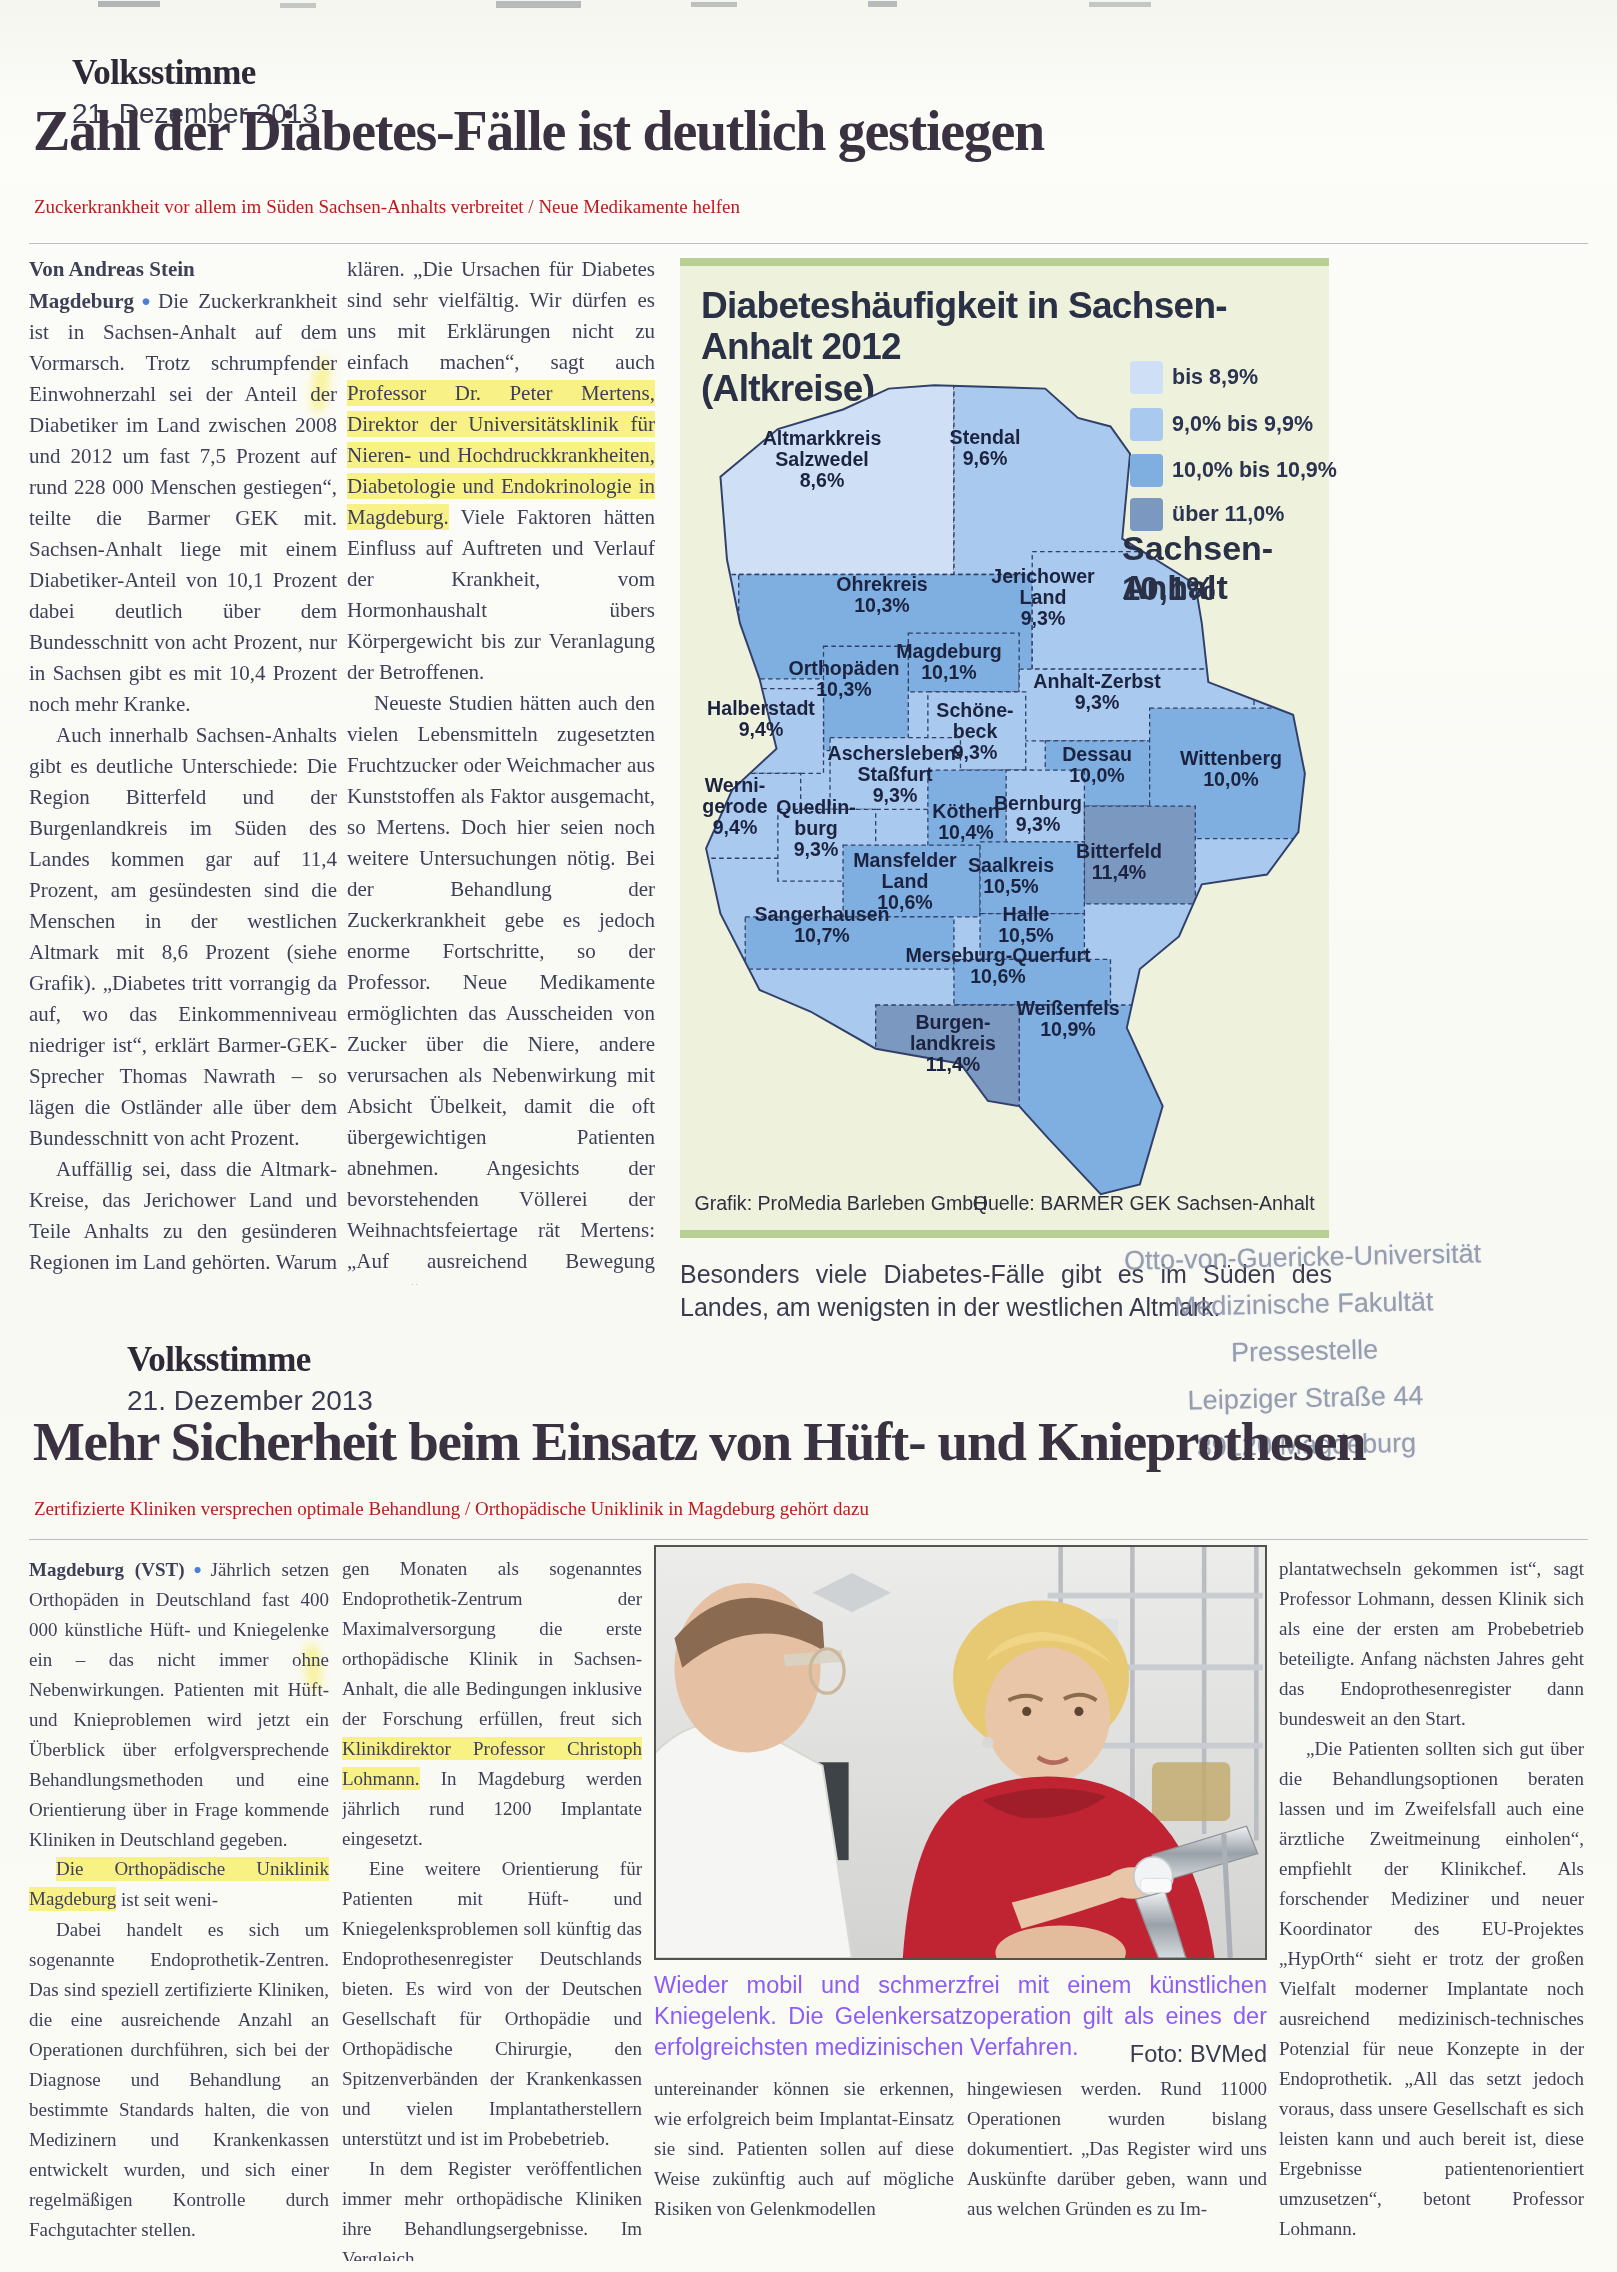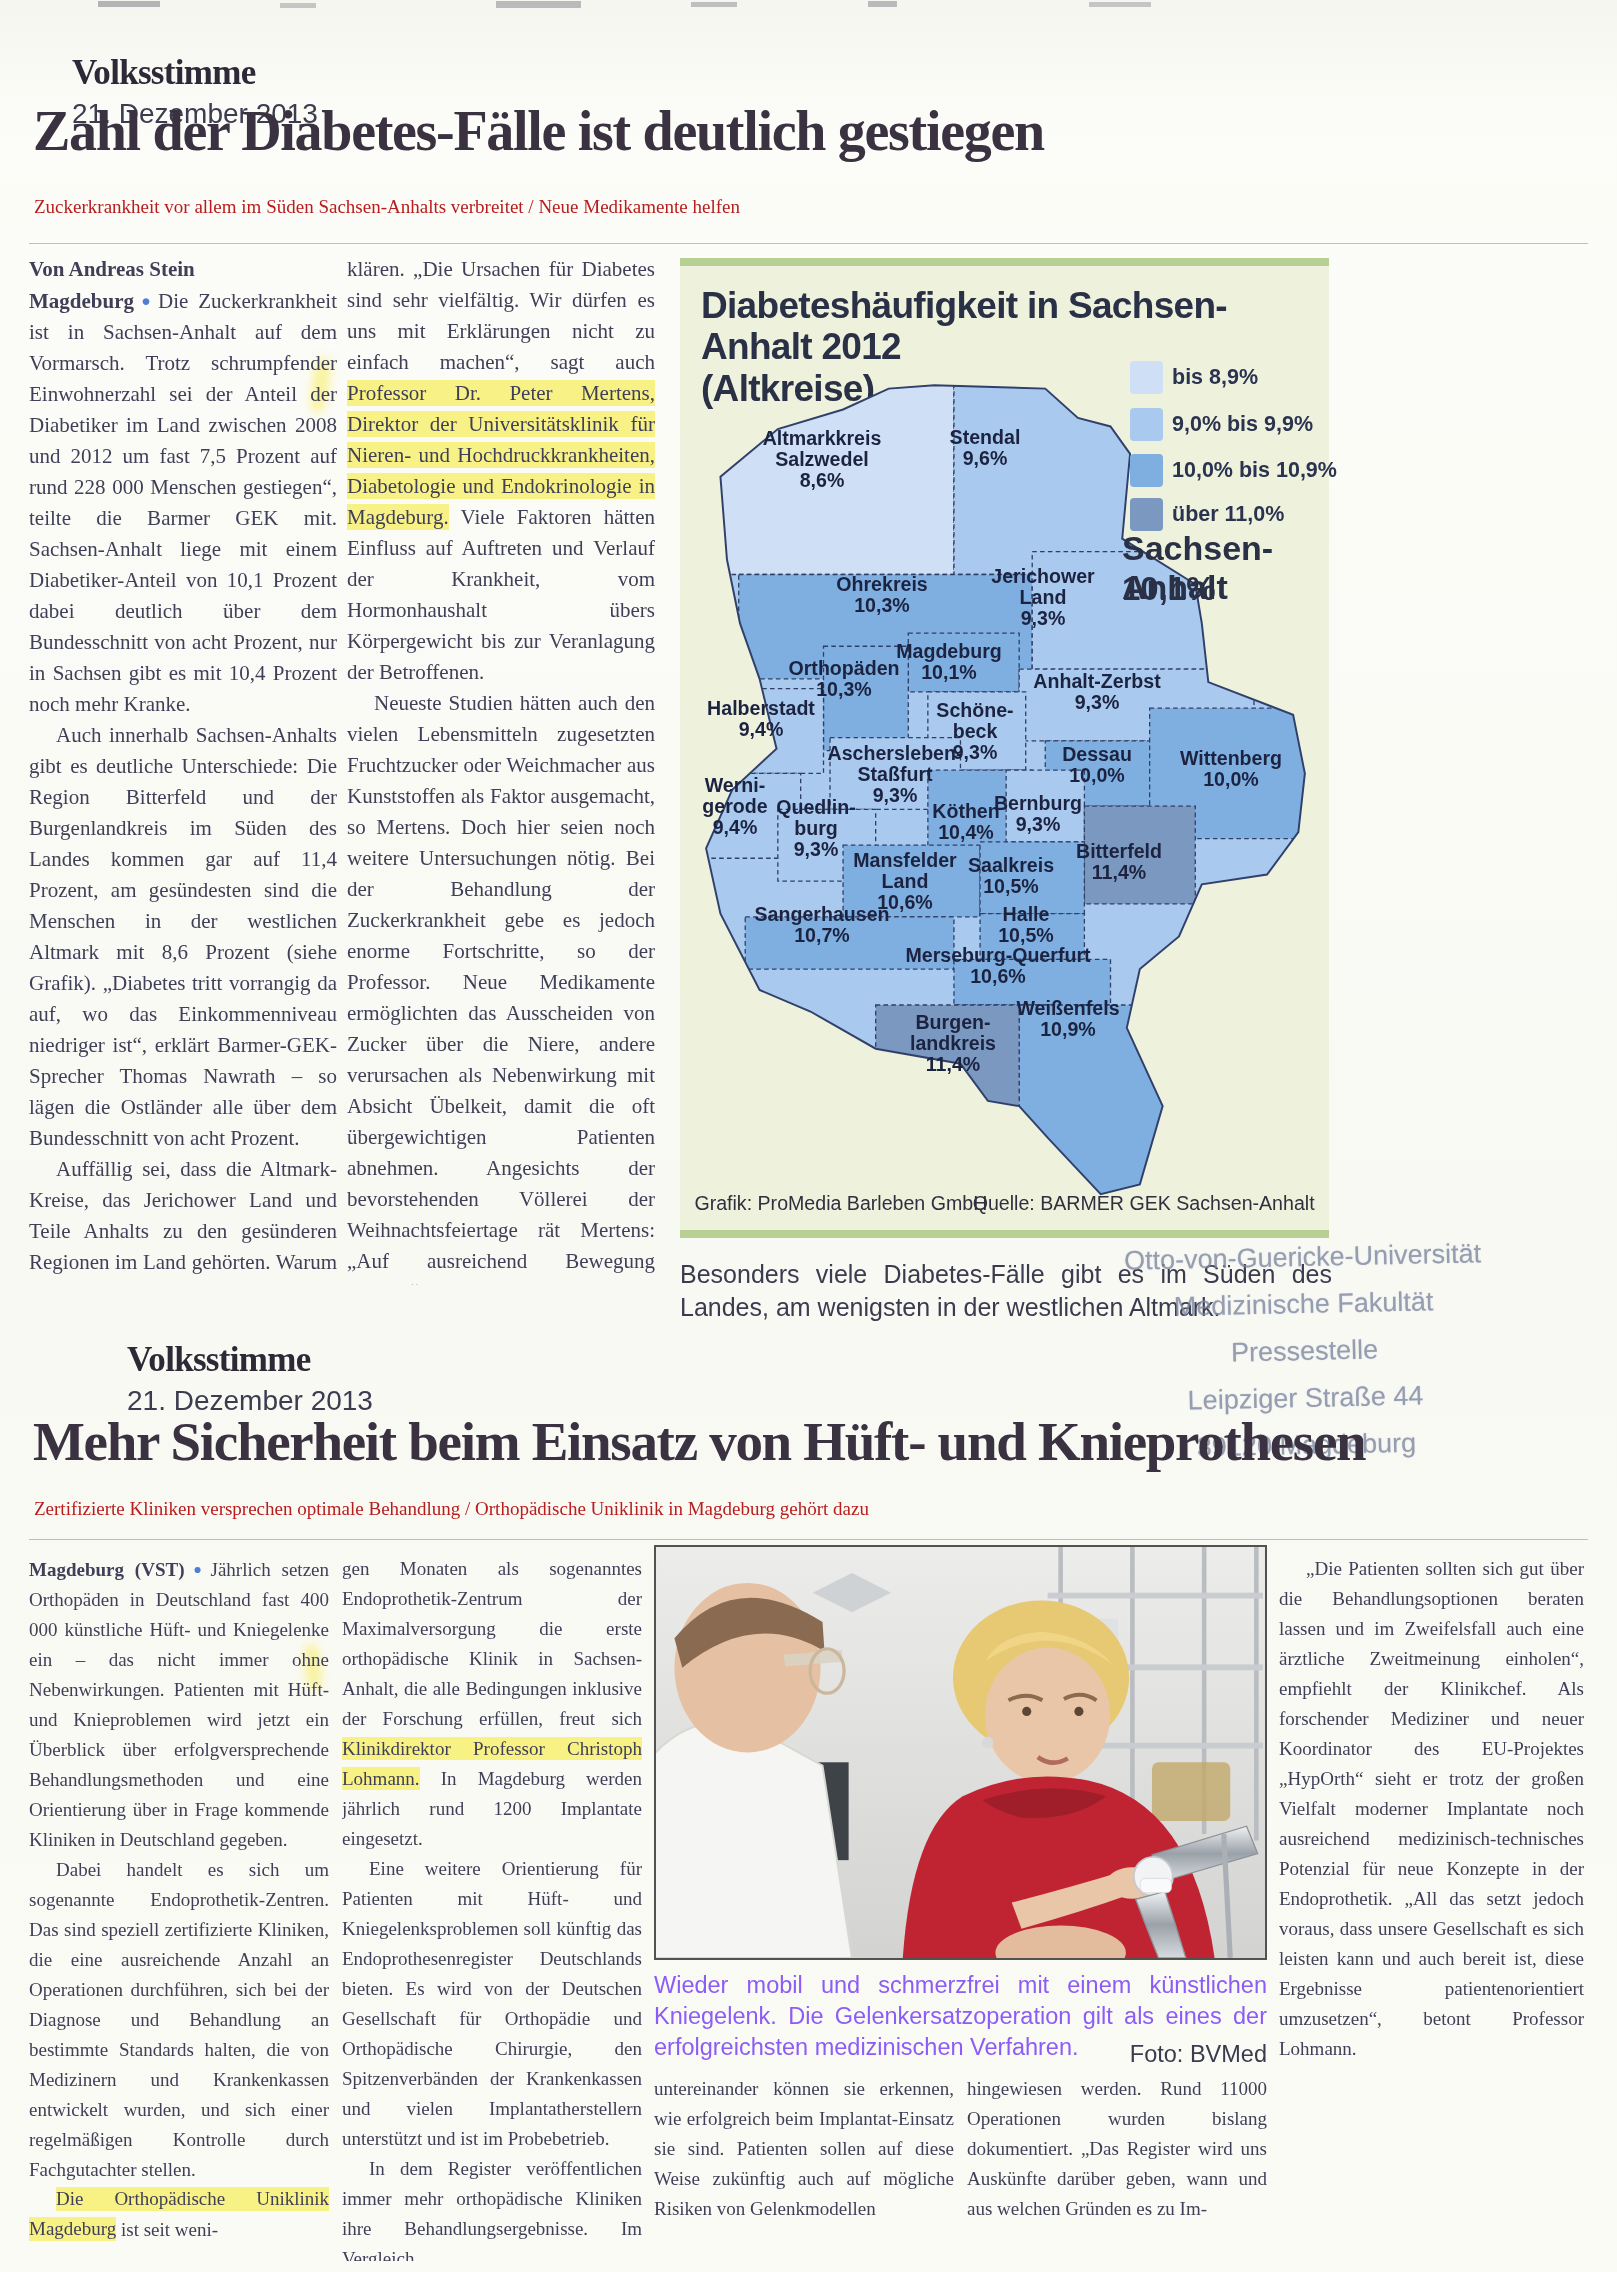--- a/index.html
+++ b/index.html
@@ -198,22 +198,22 @@
   <div class="mast-name">Volksstimme</div>
   <div class="mast-date">21. Dezember 2013</div>
 </div>
 
 <div class="abs headline" style="left:33px;top:1414px;width:1559px;font-size:55px;">Mehr Sicherheit beim Einsatz von Hüft- und Knieprothesen</div>
 <div class="abs subhead" style="left:34px;top:1498px;width:1539px;">Zertifizierte Kliniken versprechen optimale Behandlung / Orthopädische Uniklinik in Magdeburg gehört dazu</div>
 <div class="abs rule" style="left:29px;top:1539px;width:1559px;"></div>
 
 <div class="abs bodycol a2col" style="left:29px;top:1554px;width:300px;height:707px;">
   <p><span class="leadin">Magdeburg (VST)</span><span class="dot">●</span><span>Jährlich setzen Orthopäden in Deutschland fast 400 000 künstliche Hüft- und Kniegelenke ein – das nicht immer ohne Nebenwirkungen. Patienten mit Hüft- und Knieproblemen wird jetzt ein Überblick über erfolgversprechende Behandlungsmethoden und eine Orientierung über in Frage kommende Kliniken in Deutschland gegeben.</span></p>
+  <p class="ind"><span class="hl">Die Orthopädische Uniklinik Magdeburg</span><span> ist seit weni-</span></p>
   <p class="ind"><span>Dabei handelt es sich um sogenannte Endoprothetik-Zentren. Das sind speziell zertifizierte Kliniken, die eine ausreichende Anzahl an Operationen durchführen, sich bei der Diagnose und Behandlung an bestimmte Standards halten, die von Medizinern und Krankenkassen entwickelt wurden, und sich einer regelmäßigen Kontrolle durch Fachgutachter stellen.</span></p>
-  <p class="ind"><span class="hl">Die Orthopädische Uniklinik Magdeburg</span><span> ist seit weni-</span></p>
 </div>
 
 <div class="abs bodycol a2col" style="left:342px;top:1554px;width:300px;height:707px;">
   <p><span>gen Monaten als sogenanntes Endoprothetik-Zentrum der Maximalversorgung die erste orthopädische Klinik in Sachsen-Anhalt, die alle Bedingungen inklusive der Forschung erfüllen, freut sich </span><span class="hl">Klinikdirektor Professor Christoph Lohmann.</span><span> In Magdeburg werden jährlich rund 1200 Implantate eingesetzt.</span></p>
   <p class="ind"><span>Eine weitere Orientierung für Patienten mit Hüft- und Kniegelenksproblemen soll künftig das Endoprothesenregister Deutschlands bieten. Es wird von der Deutschen Gesellschaft für Orthopädie und Orthopädische Chirurgie, den Spitzenverbänden der Krankenkassen und vielen Implantatherstellern unterstützt und ist im Probebetrieb.</span></p>
   <p class="ind"><span>In dem Register veröffentlichen immer mehr orthopädische Kliniken ihre Behandlungsergebnisse. Im Vergleich</span></p>
 </div>
 
 <div id="photo" class="abs" style="left:654px;top:1545px;width:609px;height:411px;">
   <svg width="609" height="411" viewBox="0 0 933 630">
@@ -283,15 +283,16 @@
   <div class="photo-credit">Foto: BVMed</div>
 </div>
 
 <div class="abs bodycol a2col" style="left:654px;top:2074px;width:300px;height:187px;">
   <p><span>untereinander können sie erkennen, wie erfolgreich beim Implantat-Einsatz sie sind. Patienten sollen auf diese Weise zukünftig auch auf mögliche Risiken von Gelenkmodellen</span></p>
 </div>
 <div class="abs bodycol a2col" style="left:967px;top:2074px;width:300px;height:187px;">
   <p><span>hingewiesen werden. Rund 11000 Operationen wurden bislang dokumentiert. „Das Register wird uns Auskünfte darüber geben, wann und aus welchen Gründen es zu Im-</span></p>
 </div>
 <div class="abs bodycol a2col" style="left:1279px;top:1554px;width:305px;height:707px;">
+  <p><span>plantatwechseln gekommen ist“, sagt Professor Lohmann, dessen Klinik sich als eine der ersten am Probebetrieb beteiligte. Anfang nächsten Jahres geht das Endoprothesenregister dann bundesweit an den Start.</span></p>
   <p class="ind"><span>„Die Patienten sollten sich gut über die Behandlungsoptionen beraten lassen und im Zweifelsfall auch eine ärztliche Zweitmeinung einholen“, empfiehlt der Klinikchef. Als forschender Mediziner und neuer Koordinator des EU-Projektes „HypOrth“ sieht er trotz der großen Vielfalt moderner Implantate noch ausreichend medizinisch-technisches Potenzial für neue Konzepte in der Endoprothetik. „All das setzt jedoch voraus, dass unsere Gesellschaft es sich leisten kann und auch bereit ist, diese Ergebnisse patientenorientiert umzusetzen“, betont Professor Lohmann.</span></p>
 </div>
 
 
 </body></html>

